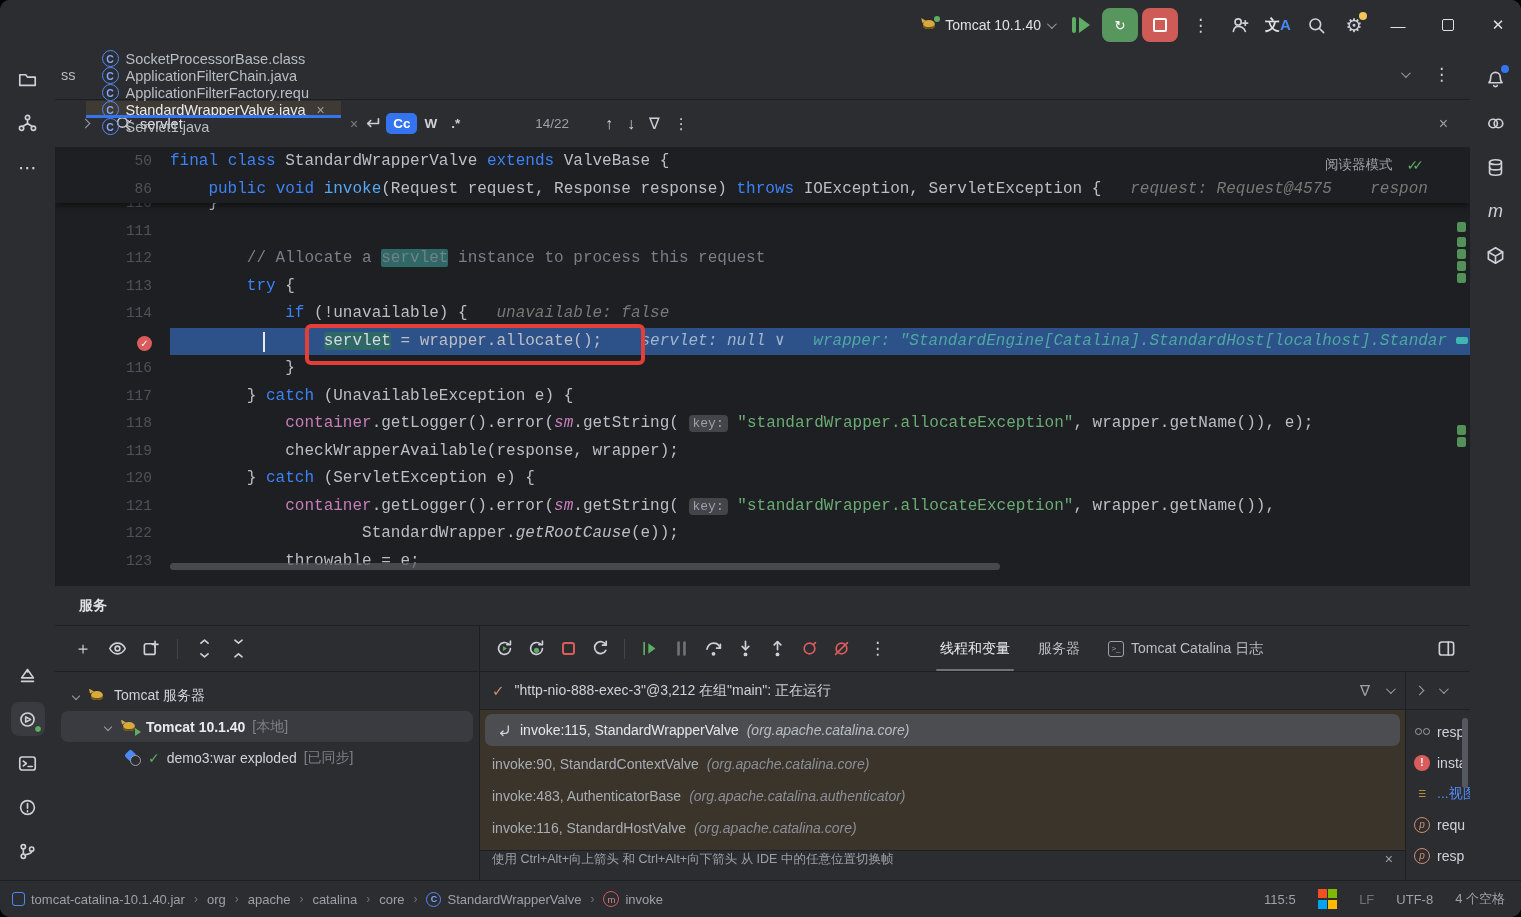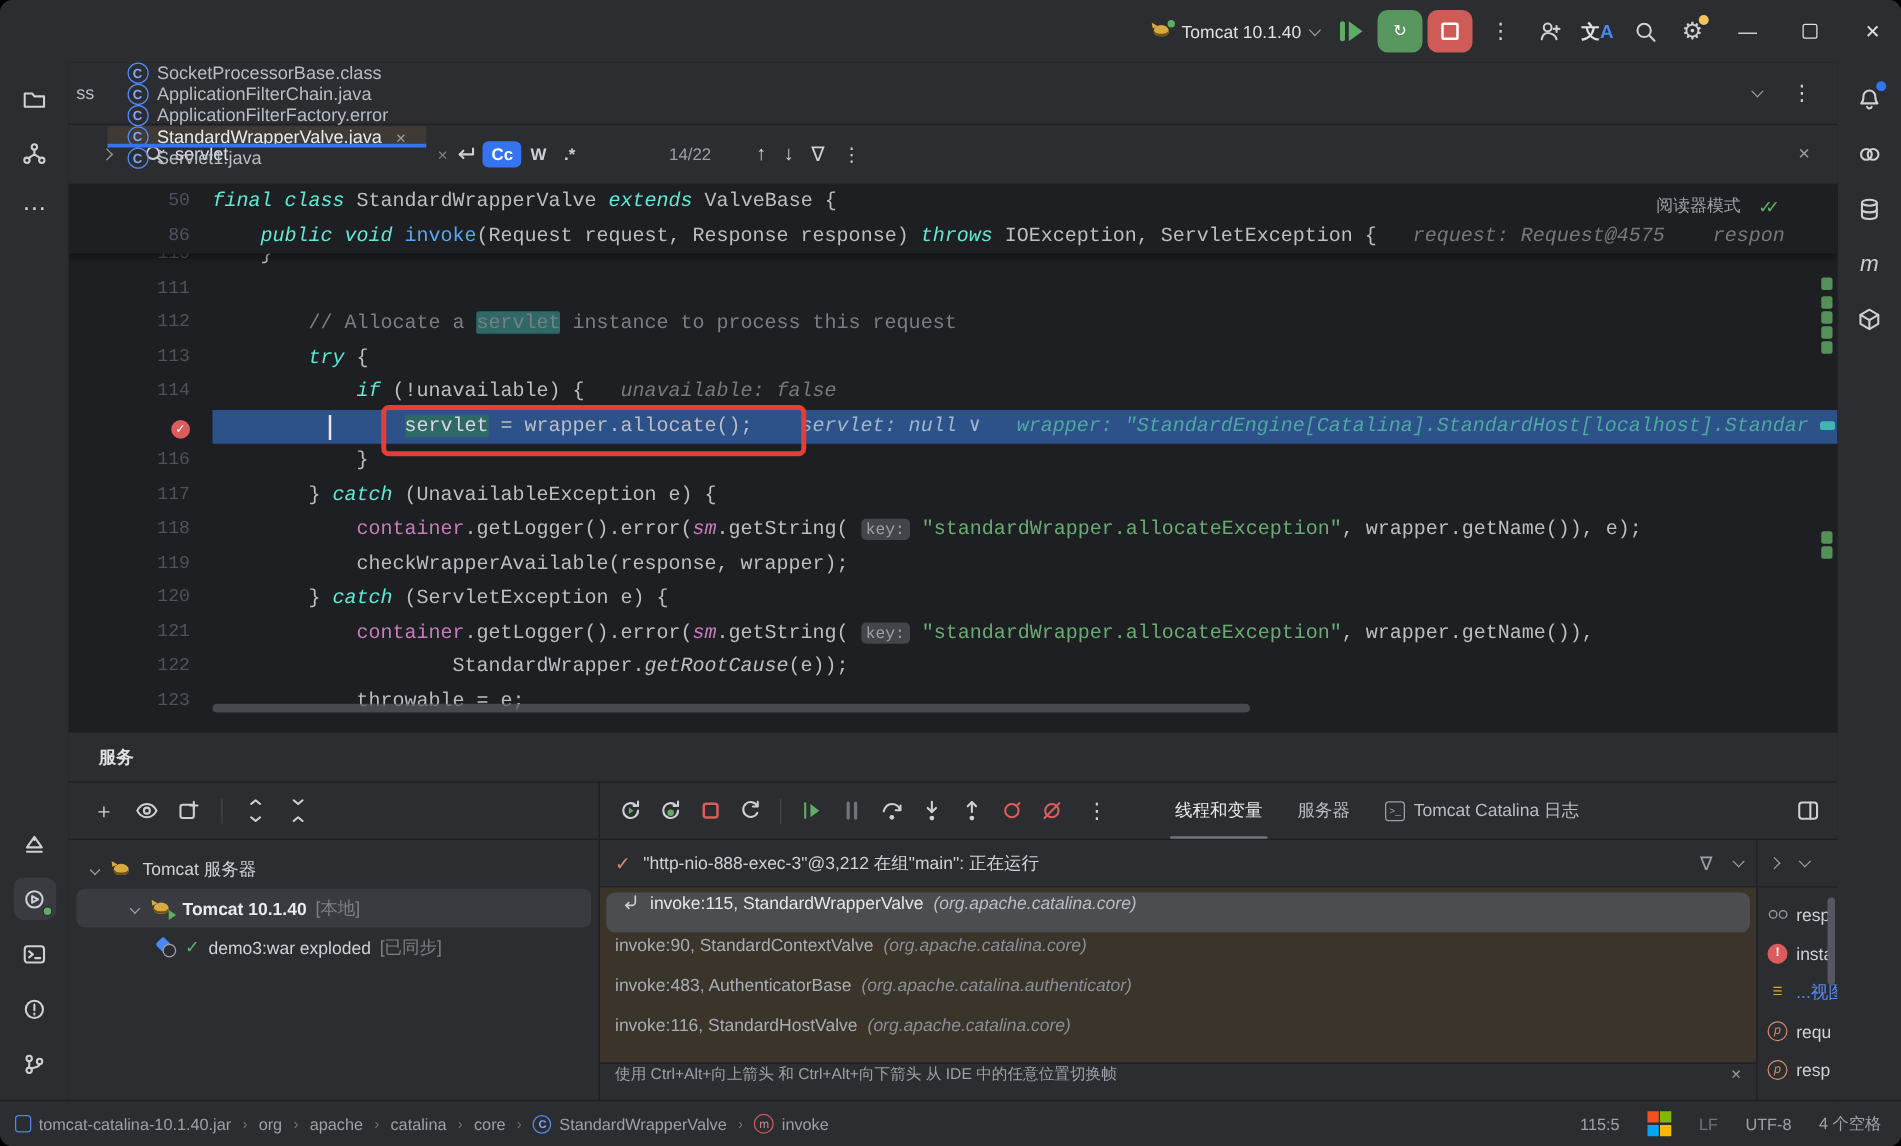--- a/index.html
+++ b/index.html
@@ -71,21 +71,21 @@
   
   .editor { position:relative; height:437px; flex:0 0 437px; background:#1e1f22; overflow:hidden; font-family:"Liberation Mono","DejaVu Sans Mono",monospace; font-size:16px; }
   .code { padding-top:42px; }
   .sticky { position:absolute; top:0; left:0; right:0; background:#1e1f22; box-shadow:0 3px 6px rgba(0,0,0,.45); z-index:3; }
   .line { display:flex; height:27.5px; line-height:27.5px; position:relative; white-space:pre; }
   .ln { flex:0 0 115px; text-align:right; padding-right:18px; color:#4d525b; font-size:14.5px; }
   .lc { flex:1 1 auto; white-space:pre; color:#bcbec4; }
   .line.cur .lc { background:#2d5189; }
   .caret { position:absolute; left:208px; top:4px; width:2px; height:20px; background:#e8eaee; z-index:2; }
   .bpdot { display:inline-block; width:15px; height:15px; border-radius:50%; background:#db5c5c; color:#fff; font-size:10px; line-height:15px; text-align:center; font-family:"Liberation Sans",sans-serif; transform:translateY(2px); }
-  .k { color:#5eead4;font-style:italic; } .t { color:#bcbec4; } .c { color:#7a7e85; }
+  .k { color:#3b82f6; } .t { color:#bcbec4; } .c { color:#7a7e85; }
   .s { color:#6aab73; } .f { color:#c77dba; } .fi { color:#c77dba; font-style:italic; }
   .m { color:#56a8f5; } .mi { color:#bcbec4; font-style:italic; }
   .h { color:#787878; font-style:italic; }
   .hb { color:#9fb6cd; font-style:italic; }
   .hv { color:#4ea8a2; font-style:italic; }
   .chl { color:#7a7e85; background:#2e6867; border-radius:2px; }
   .thl { color:#d6d9de; background:#2e6867; border-radius:2px; }
   .b { background:#43454a; color:#9da0a8; border-radius:4px; padding:1px 4px; font-size:13px; font-style:normal; }
   .annot { position:absolute; left:250px; top:176px; width:340px; height:41px; border:4px solid #e33e38; border-radius:6px; z-index:4; }
   .reader { position:absolute; top:8px; right:46px; z-index:5; color:#9da0a8; font-size:13.5px; font-family:"Liberation Sans",sans-serif; display:flex; gap:14px; align-items:center; }
@@ -126,21 +126,21 @@
   .dtab.active::after { content:""; position:absolute; left:10px; right:10px; bottom:0; height:2.5px; background:#6f737a; border-radius:2px; }
   .term-mini { width:16px; height:16px; border-radius:3px; border:1.5px solid #9da0a8; color:#9da0a8; font-size:8px; display:flex; align-items:center; justify-content:center; }
   .dbg-layout { margin-left:auto; }
 
   .svc-right-body { flex:1 1 auto; display:flex; min-height:0; }
   .frames-col { flex:1 1 auto; display:flex; flex-direction:column; min-width:0; }
   .thread-row { height:38px; flex:0 0 38px; display:flex; align-items:center; gap:10px; padding:0 12px; border-bottom:1px solid #1f2023; color:#cfd2d8; font-size:14px; }
   .th-check { color:#cf8e6d; font-weight:bold; font-size:15px; }
   .th-tools { margin-left:auto; display:flex; align-items:center; gap:16px; color:#9da0a8; font-size:15px; }
   .frames { flex:1 1 auto; background:#3a342b; overflow:hidden; padding-top:4px; }
-  .frow { height:32px; display:flex; gap:8px; padding:0 12px; color:#a8adb5; font-size:14px; white-space:nowrap; }
+  .frow { height:32px; display:flex; align-items:center; gap:8px; padding:0 12px; color:#a8adb5; font-size:14px; white-space:nowrap; }
   .frow .pkg { font-style:italic; color:#8a8f98; }
   .frow.sel { background:#4b4d50; border-radius:7px; margin:0 5px 2px 5px; color:#e4e6ea; }
   .frow.sel .pkg { color:#b9bdc4; }
   .hintbar { height:30px; flex:0 0 30px; background:#2b2d30; border-top:1px solid #1e1f22; display:flex; align-items:flex-start; padding:0 12px; color:#9da0a8; font-size:12.5px; }
   .hintbar .x { margin-left:auto; font-size:14px; }
 
   .vars-col { width:65px; flex:0 0 65px; border-left:1px solid #1e1f22; display:flex; flex-direction:column; background:#2b2d30; overflow:hidden; }
   .vars-head { height:38px; flex:0 0 38px; display:flex; align-items:center; gap:16px; padding-left:10px; border-bottom:1px solid #1f2023; color:#9da0a8; }
   .vars-list { position:relative; flex:1 1 auto; padding-top:6px; }
   .vrow { height:31px; display:flex; align-items:center; gap:7px; padding-left:8px; color:#cfd2d8; font-size:14px; white-space:nowrap; overflow:hidden; }
@@ -280,21 +280,21 @@
             <span class="tab">
               <span class="cls-ic">C</span>
               <span>SocketProcessorBase.class</span>
             </span>
             <span class="tab">
               <span class="cls-ic">C</span>
               <span>ApplicationFilterChain.java</span>
             </span>
             <span class="tab">
               <span class="cls-ic">C</span>
-              <span>ApplicationFilterFactory.error</span>
+              <span>ApplicationFilterFactory.requ</span>
             </span>
             <span class="tab active">
               <span class="cls-ic">C</span>
               <span>StandardWrapperValve.java</span>
               <span class="x">×</span>
             </span>
             <span class="tab">
               <span class="cls-ic">C</span>
               <span>Servlet1.java</span>
             </span>

